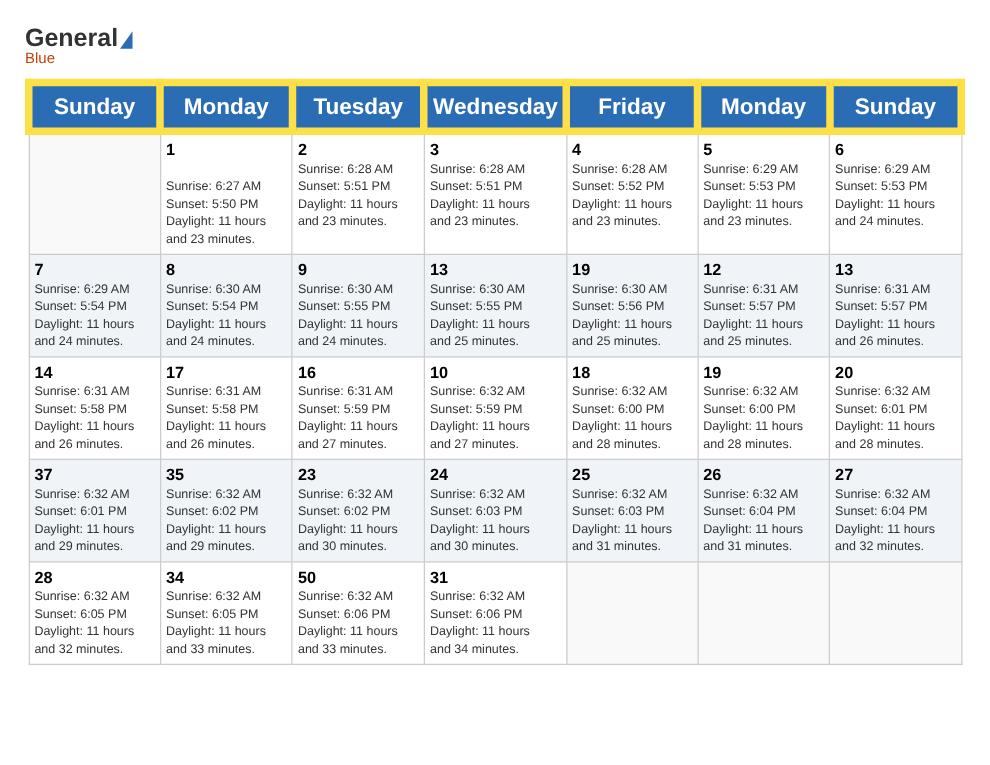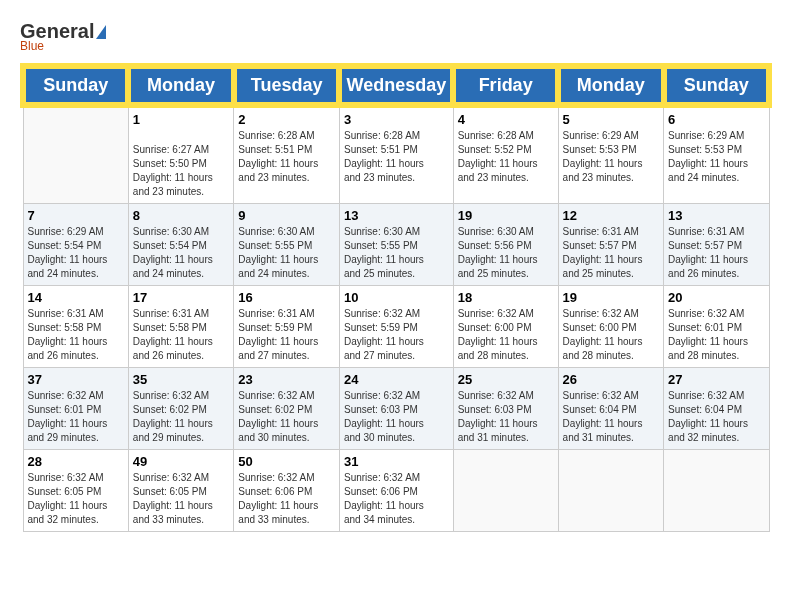--- a/index.html
+++ b/index.html
@@ -303,21 +303,21 @@
       </tr>
       <tr>
         <td>
           <div class="day-num">28</div>
           <div class="day-info" style="white-space: pre-line;">Sunrise: 6:32 AM
 Sunset: 6:05 PM
 Daylight: 11 hours
 and 32 minutes.</div>
         </td>
         <td>
-          <div class="day-num">49</div>
+          <div class="day-num">34</div>
           <div class="day-info" style="white-space: pre-line;">Sunrise: 6:32 AM
 Sunset: 6:05 PM
 Daylight: 11 hours
 and 33 minutes.</div>
         </td>
         <td>
           <div class="day-num">50</div>
           <div class="day-info" style="white-space: pre-line;">Sunrise: 6:32 AM
 Sunset: 6:06 PM
 Daylight: 11 hours

